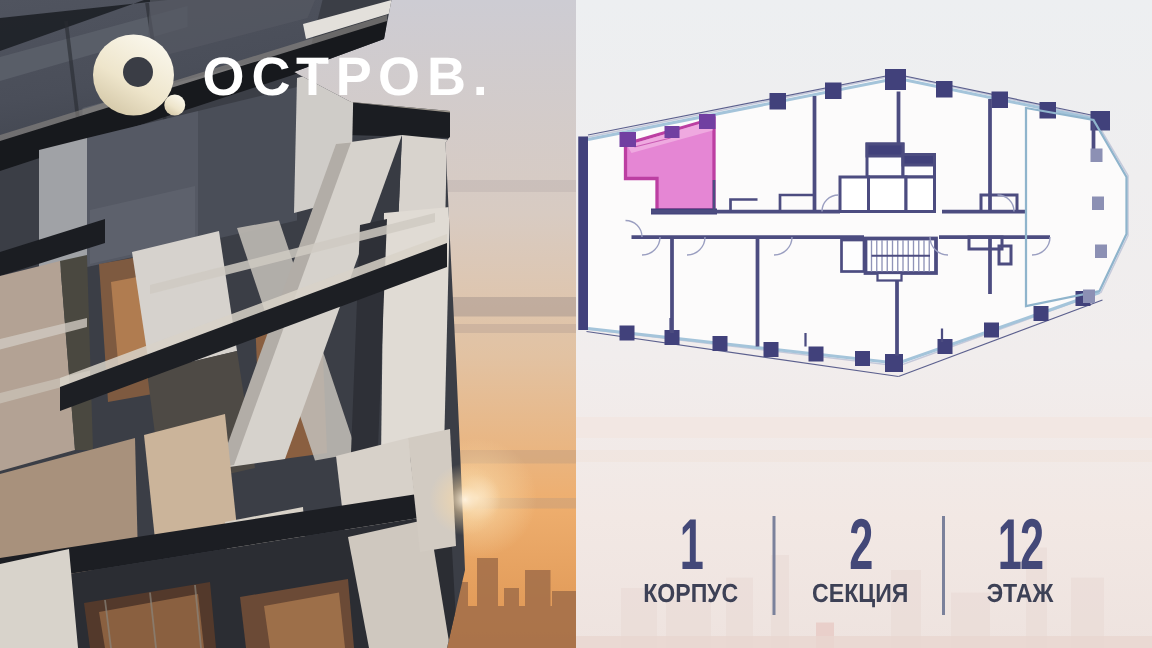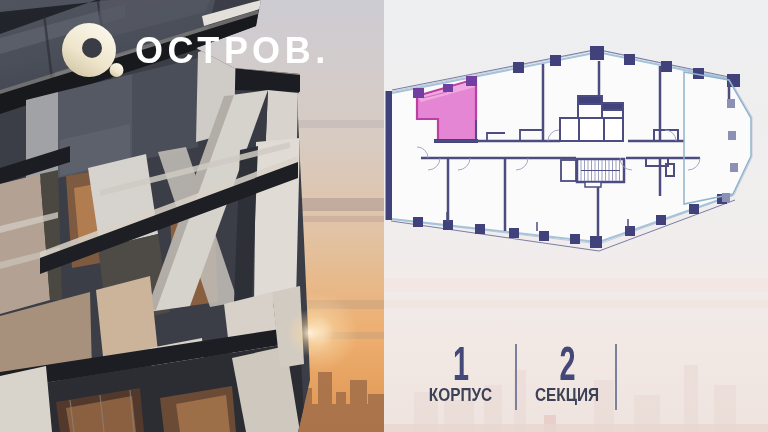--- a/index.html
+++ b/index.html
@@ -358,13 +358,17 @@
       <div class="lab">КОРПУС</div>
       <div class="sep"></div>
     </div>
 
   <div class="stat">
       <div class="num">2</div>
       <div class="lab">СЕКЦИЯ</div>
       <div class="sep"></div>
     </div>
 
+  <div class="stat">
+      <div class="num">12</div>
+      <div class="lab">ЭТАЖ</div>
+    </div>
 </div>
 
 </body></html>

